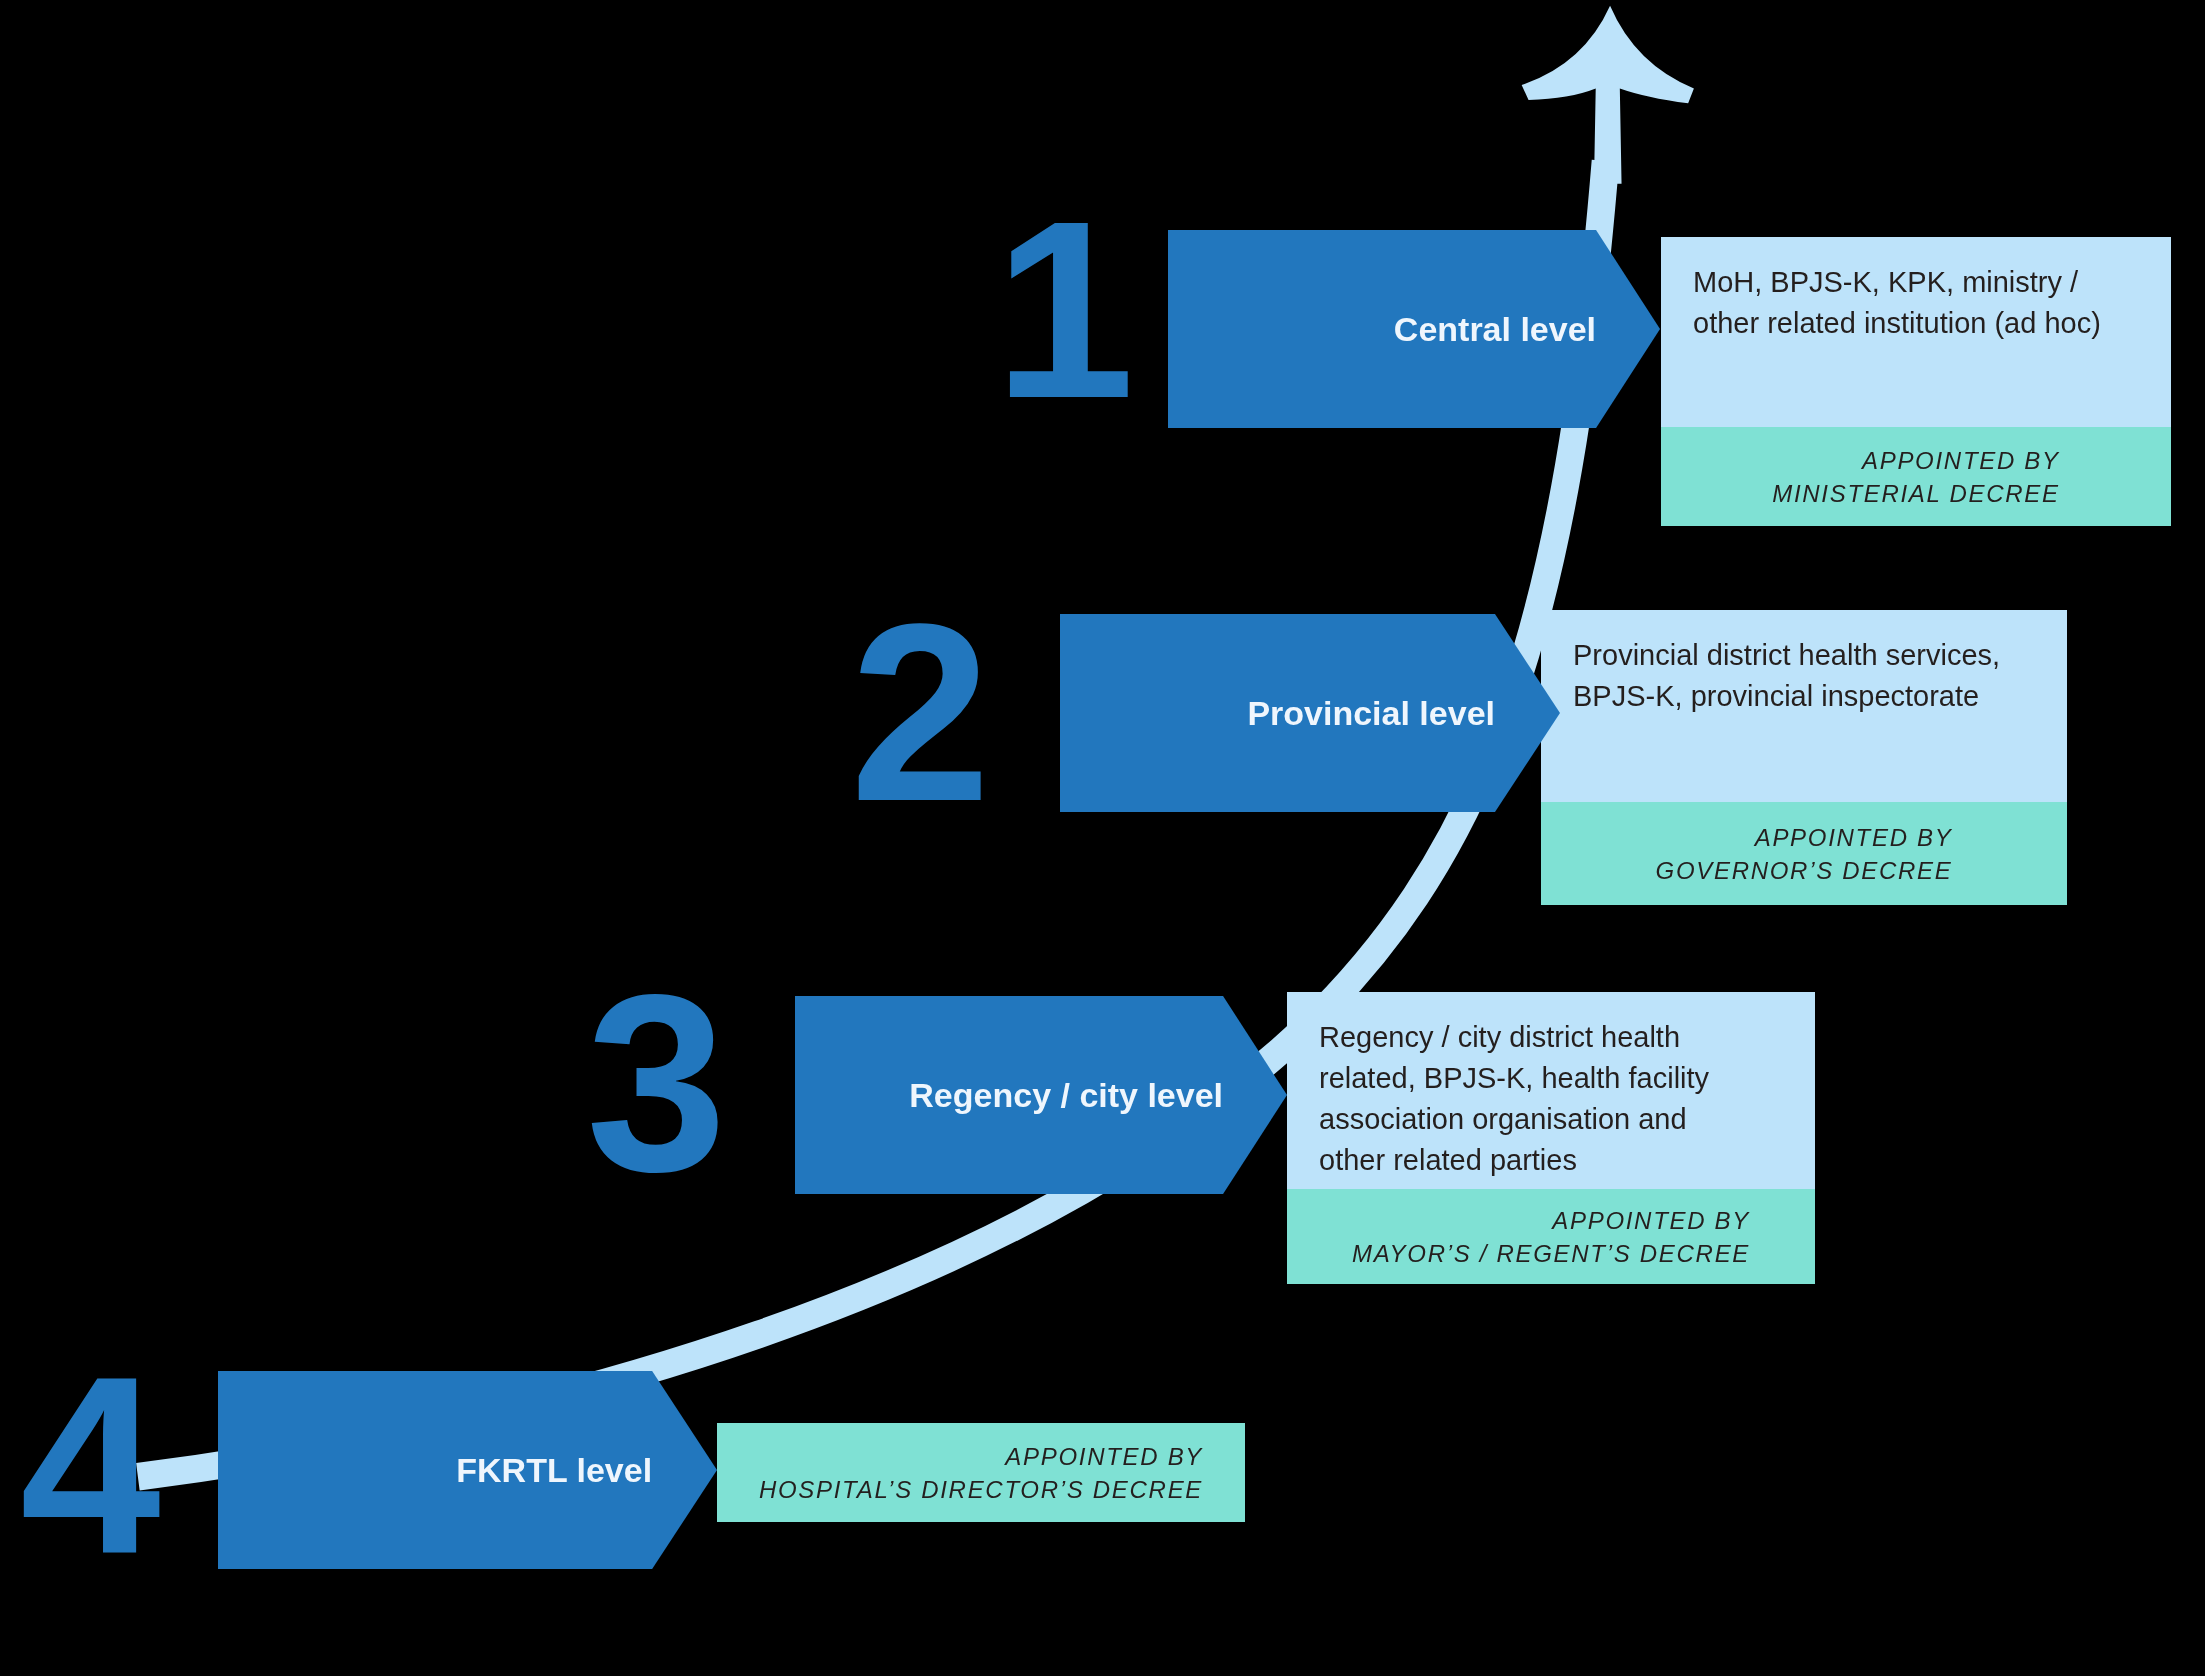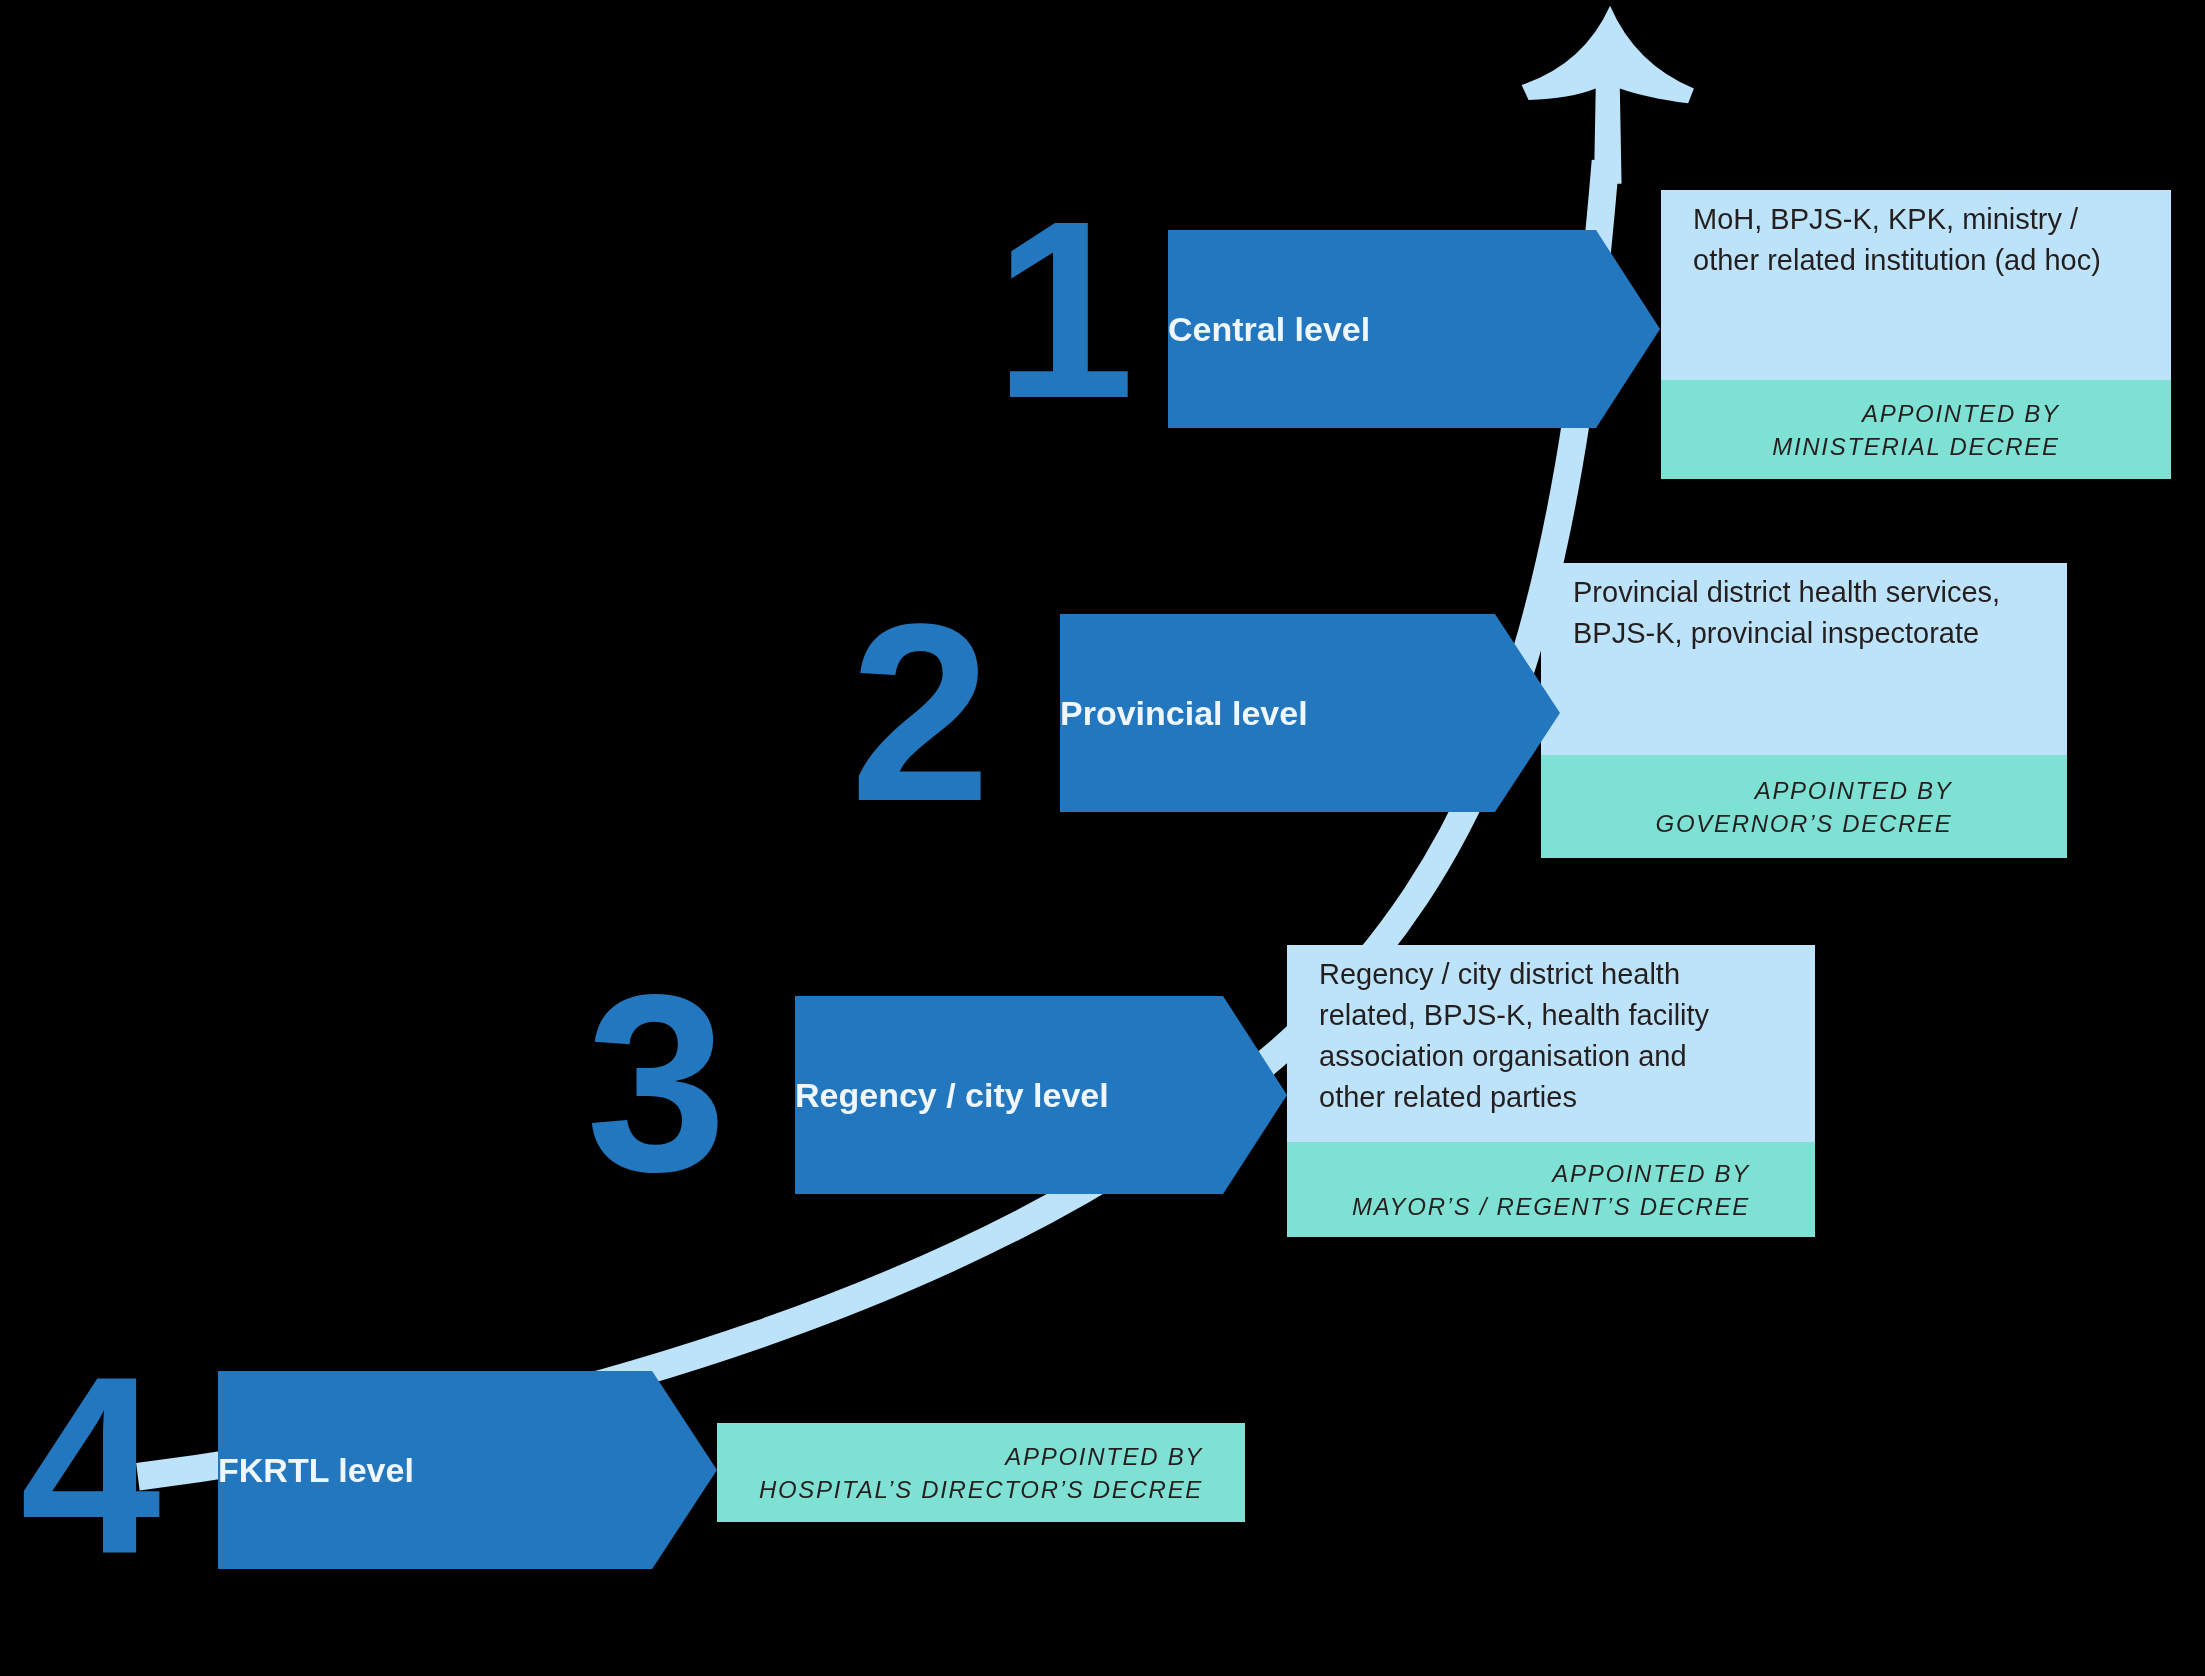--- a/index.html
+++ b/index.html
@@ -55,21 +55,21 @@
   .n1 { left: 994px; top: 183px; }
   .n2 { left: 850px; top: 586px; }
   .n3 { left: 586px; top: 956px; }
   .n4 { left: 20px;   top: 1338px; }
   .banner {
     position: absolute;
     background: var(--primary-blue, #2277BE);
     clip-path: polygon(0% 0%, 87% 0%, 100% 50%, 87% 100%, 0% 100%);
     display: flex;
     align-items: center;
-    justify-content: flex-start;
+    justify-content: flex-end;
     z-index: 3;
   }
   .banner .label {
     font-size: 34px;
     font-weight: bold;
     color: var(--banner-text, #EFF6FD);
     padding-right: 13%;
     white-space: pre;
   }
   .b1 { left: 1168px; top: 230px;  width: 492px; height: 198px; }
@@ -81,23 +81,24 @@
     z-index: 2;
   }
   .ib1 { left: 1661px; top: 190px;  width: 510px; }
   .ib2 { left: 1541px; top: 563px;  width: 526px; }
   .ib3 { left: 1287px; top: 945px; width: 528px; }
   .inst {
     background: var(--light-blue, #BDE3FA);
     color: var(--dark-text, #241F1E);
     font-size: 29px;
     line-height: 41px;
-    padding: 9px 17px 0 32px;
+    padding: 25px 17px 0 32px;
     box-sizing: border-box;
     white-space: pre;
+    margin-top: 47px;
   }
   .ib1 .inst { height: 190px; }
   .ib2 .inst { height: 192px; }
   .ib3 .inst { height: 197px; }
   .appointed {
     background: var(--teal, #7FE1D4);
     color: var(--dark-text, #241F1E);
     font-size: 24px;
     line-height: 33px;
     letter-spacing: 1.7px;

